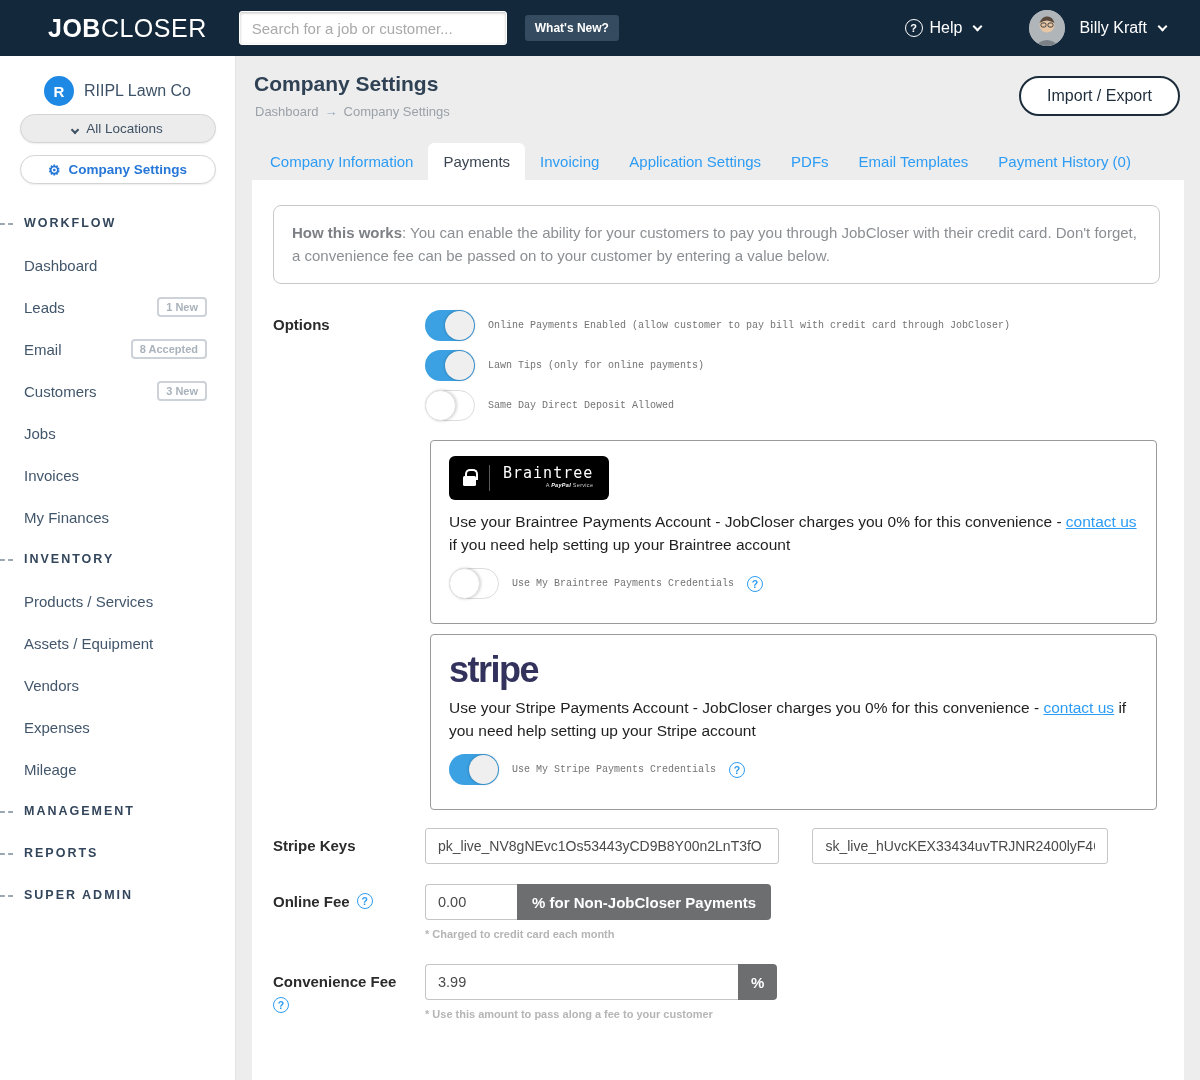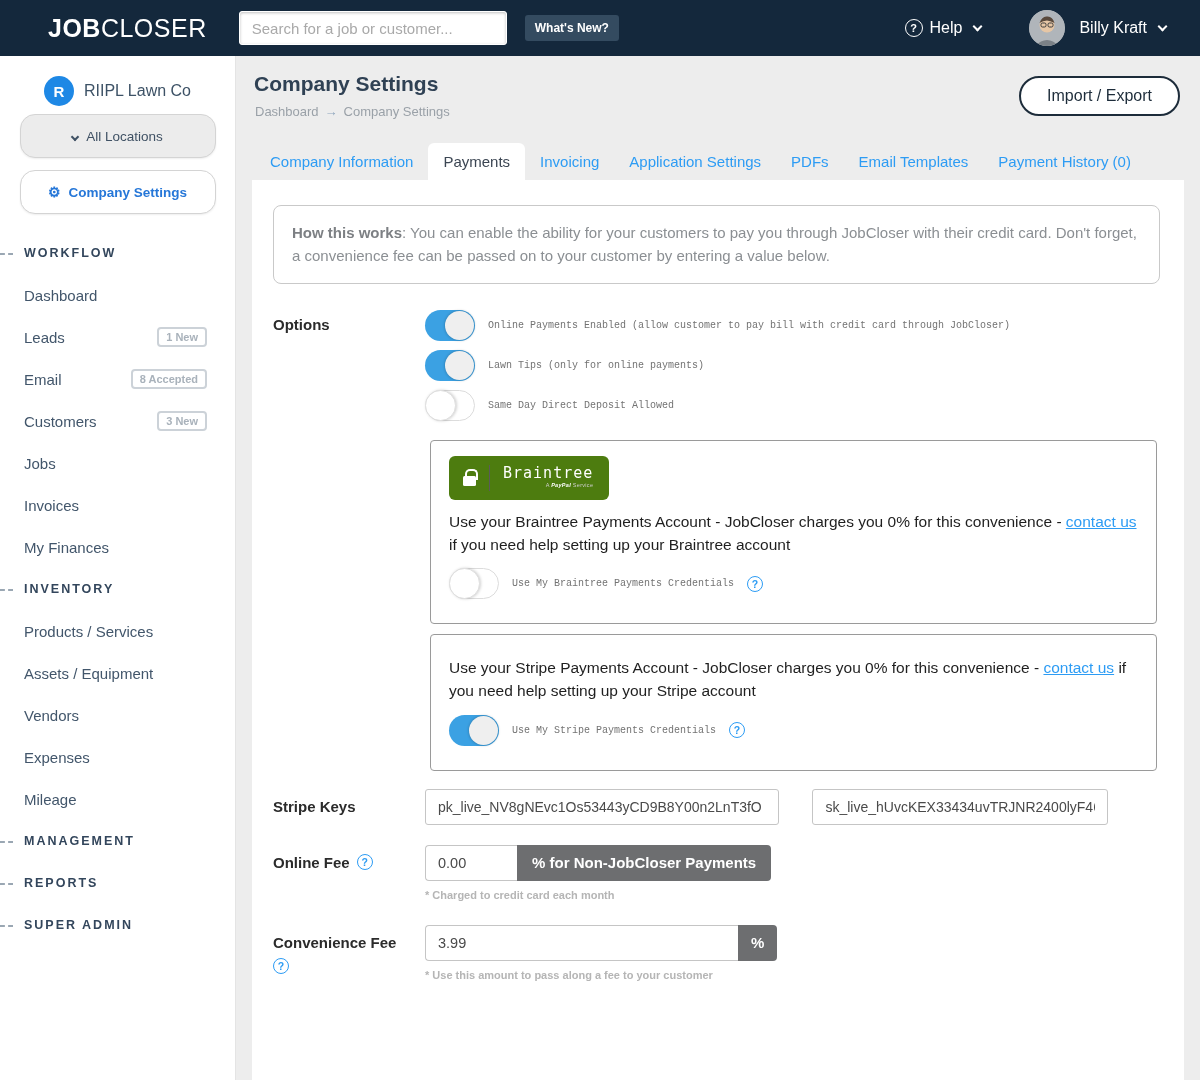--- a/index.html
+++ b/index.html
@@ -26,21 +26,21 @@
     background:#aeb4b9; }
   .nav-user { display:flex; align-items:center; font-size:16px; cursor:pointer; }
 
   
   .sidebar { position:absolute; top:56px; left:0; width:236px; bottom:0; background:#fff;
     border-right:1px solid #e4e4e4; z-index:20; }
   .company-row { margin-top:20px; display:flex; align-items:center; justify-content:center; gap:10px; }
   .r-logo { width:30px; height:30px; border-radius:50%; background:#1e88e5; color:#fff; font-weight:bold;
     font-size:15px; display:flex; align-items:center; justify-content:center; }
   .company-name { font-size:16px; color:#3d5266; font-weight:500; }
-  .side-pill { width:196px; height:44px; margin:12px auto 0; border-radius:15px; border:1px solid #d4d4d4;
+  .side-pill { width:196px; height:29px; margin:12px auto 0; border-radius:15px; border:1px solid #d4d4d4;
     display:flex; align-items:center; justify-content:center; gap:8px; font-size:13.5px; cursor:pointer;
     box-shadow:0 1px 2px rgba(0,0,0,.07); background:#fff; }
   .pill-loc { background:#ececec; color:#3f5164; margin-top:8px; }
   .pill-loc .chev { margin:0 0 -2px; width:6px; height:6px; }
   .pill-cs { color:#2677d8; font-weight:600; }
   .gear-ic { font-size:14px; line-height:1; }
   .side-list { margin-top:18px; }
   .side-sec { height:42px; display:flex; align-items:center; padding-left:24px; position:relative;
     font-size:12.5px; font-weight:bold; letter-spacing:2px; color:#33465c; }
   .side-sec::before { content:""; position:absolute; left:0; top:50%; width:13px; border-top:2px dashed #9aa7b3; }
@@ -79,21 +79,21 @@
     border-radius:50%; background:#efefef; box-shadow:0 0 3px rgba(0,0,0,.3); }
   .toggle.off { background:#fff; border:1px solid #dcdcdc; }
   .toggle.off::after { content:""; position:absolute; left:-1px; top:-1px; width:29px; height:29px;
     border-radius:50%; background:#fff; border:1px solid #e0e0e0; box-shadow:1px 0 3px rgba(0,0,0,.18); }
   .toggle-label { font-size:10px; color:#737373;font-family:Liberation Mono, monospace; }
   .qm { display:inline-flex; width:16px; height:16px; border:1.5px solid #2d9cf4; border-radius:50%;
     color:#2d9cf4; font-size:10.5px; font-weight:bold; align-items:center; justify-content:center;
     flex:none; cursor:pointer; }
 
   .gateway-box { margin:10px 27px 0 178px; border:1px solid #9a9a9a; border-radius:4px; padding:15px 18px; }
-  .bt-logo { display:inline-flex; align-items:center; gap:13px; background:#4d7c0f; border-radius:6px;
+  .bt-logo { display:inline-flex; align-items:center; gap:13px; background:#000000; border-radius:6px;
     padding:9px 16px 9px 14px; }
   .lock { position:relative; width:13px; height:10px; background:#fff; border-radius:1.5px; margin-top:7px; }
   .lock::before { content:""; position:absolute; left:2px; top:-7px; width:9px; height:9px;
     border:2px solid #fff; border-bottom:none; border-radius:5px 5px 0 0; }
   .bt-div { width:1px; height:26px; background:#5a5a5a; }
   .bt-word { color:#fff; font-family:"DejaVu Sans Mono", monospace; font-size:15px; letter-spacing:1px;
     line-height:1; text-align:right; }
   .bt-sub { font-size:5.5px; color:#cfcfcf; letter-spacing:.3px; margin-top:2px; font-family:"Liberation Sans",sans-serif; }
   .bt-sub b { font-style:italic; color:#fff; }
   .stripe-word { font-size:36px; font-weight:bold; color:#32325d; letter-spacing:-1.5px; line-height:1.1; }
@@ -266,20 +266,21 @@
         <span>Use your Braintree Payments Account - JobCloser charges you 0% for this convenience - </span><a href="#">contact us</a><span> if you need help setting up your Braintree account</span>
       </div>
       <div class="toggle-row gw-toggle">
         <div class="toggle off"></div>
         <div class="toggle-label">Use My Braintree Payments Credentials</div>
         <span class="qm">?</span>
       </div>
     </div>
 
     <div class="gateway-box">
+      <div class="stripe-word">stripe</div>
       <div class="gw-text" style="margin-top:6px;">
         <span>Use your Stripe Payments Account - JobCloser charges you 0% for this convenience - </span><a href="#">contact us</a><span> if you need help setting up your Stripe account</span>
       </div>
       <div class="toggle-row gw-toggle">
         <div class="toggle on"></div>
         <div class="toggle-label">Use My Stripe Payments Credentials</div>
         <span class="qm">?</span>
       </div>
     </div>
 

